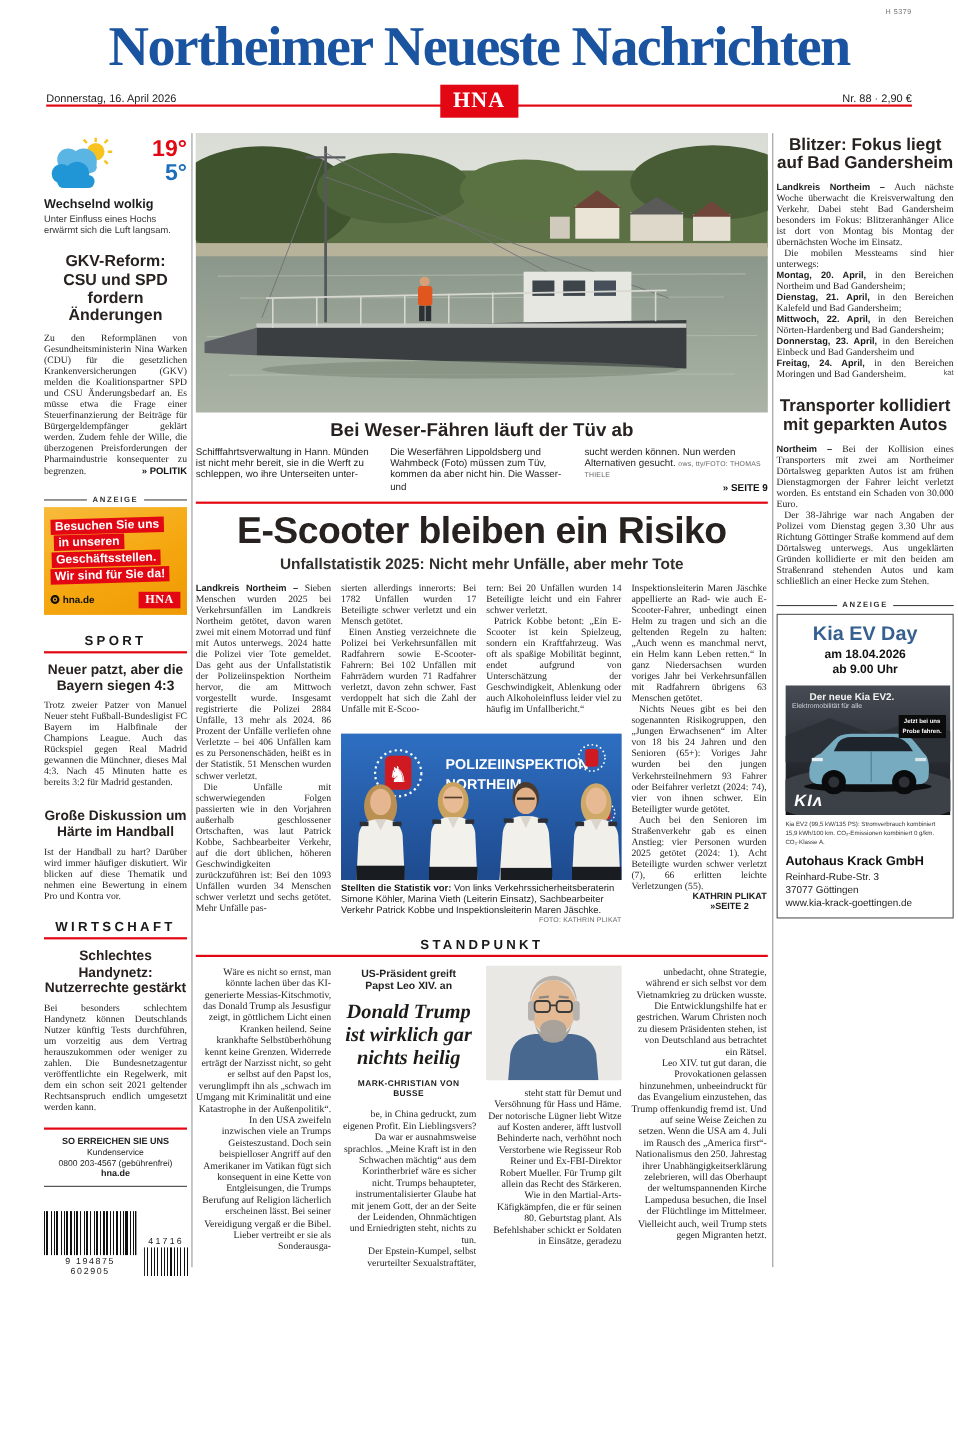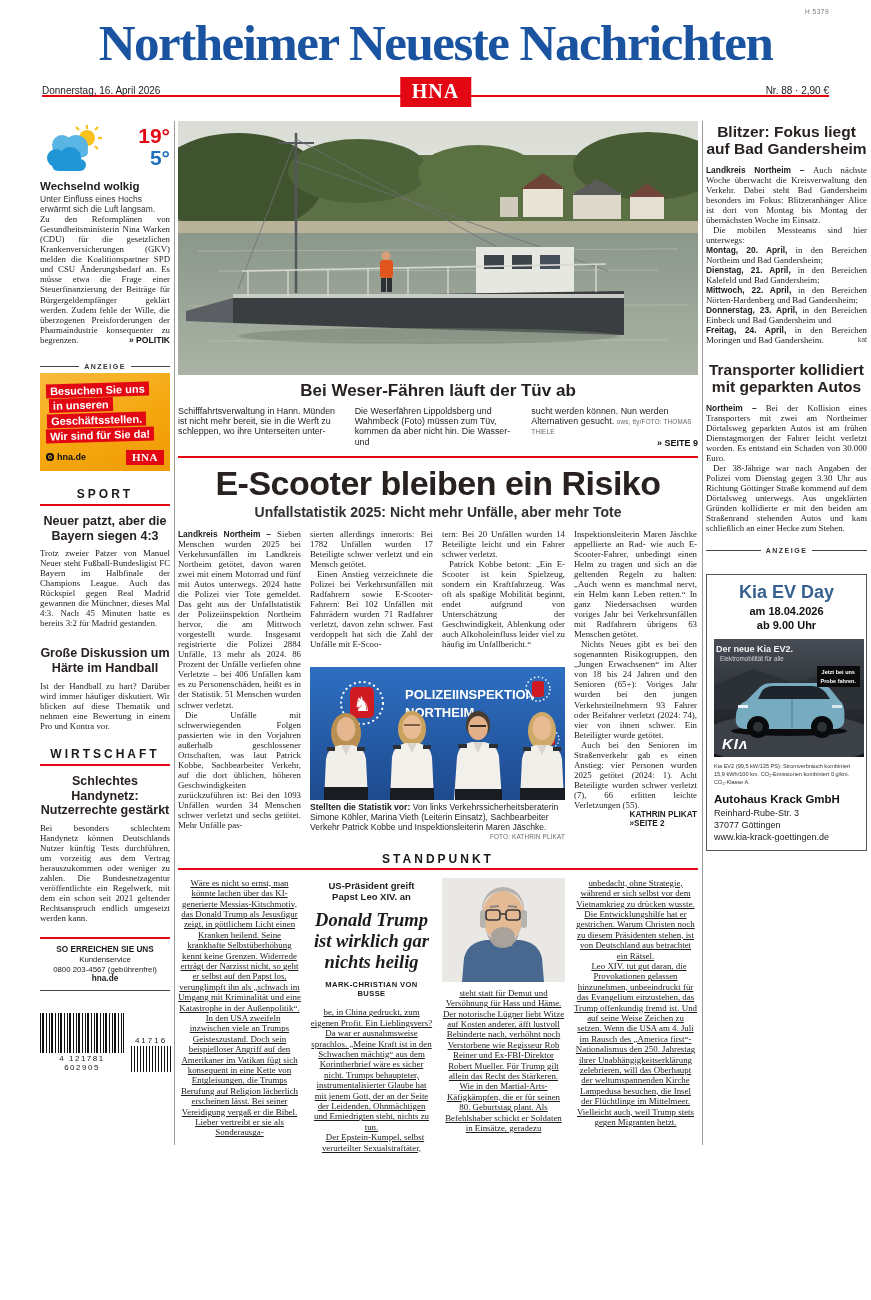--- a/index.html
+++ b/index.html
@@ -74,39 +74,39 @@
   .redrule{height:2.5px;background:#e30613;margin:8px 0 2px;}
   .mainhl{font:700 34px/1.02 "Liberation Sans",sans-serif;text-align:center;color:#272220;margin:8px 0 4px;letter-spacing:-.5px;}
   .subhl{font:700 14px/1.1 "Liberation Sans",sans-serif;text-align:center;color:#33302d;margin:0 0 9px;}
   .art-cols{display:flex;gap:9px;}
   .acol{width:123px;flex:0 0 123px;}
   .amid{width:255px;flex:0 0 255px;}
   .amid-cols{display:flex;gap:9px;height:133px;overflow:hidden;}
   .pphoto{display:block;width:255px;height:133px;margin-top:5px;background:#2a5aa0;}
   .pcap{font:8.6px/1.16 "Liberation Sans",sans-serif;margin-top:3px;text-align:left;}
   .pcap .b{font-weight:700;}
-  .auth{float:right;text-align:left;font:700 8.2px "Liberation Sans",sans-serif;}
+  .auth{float:right;text-align:center;font:700 8.2px "Liberation Sans",sans-serif;}
   .stand{margin-top:10px;}
   .standhead{font:700 12px "Liberation Sans",sans-serif;letter-spacing:3px;text-align:center;color:#191919;
              border-bottom:2.5px solid #e30613;padding-bottom:2px;margin-bottom:8px;}
-  .st{font-size:8.9px;line-height:1.17;text-align:center;margin:0;text-decoration:underline;}
+  .st{font-size:8.9px;line-height:1.17;text-align:right;margin:0;}
   .kick{font:700 9.5px/1.2 "Liberation Sans",sans-serif;text-align:center;color:#222;margin:2px 0 7px;}
   .ophl{font-style:italic;font-weight:700;font-family:"Liberation Serif",serif;font-size:18.5px;line-height:1.15;
         text-align:center;color:#1d1b19;margin:0 0 7px;}
   .byline{font:700 7.6px "Liberation Sans",sans-serif;letter-spacing:.4px;text-align:center;margin-bottom:9px;}
   .portrait{display:block;width:123px;height:104px;background:#e9e7e3;margin-bottom:6px;}
 
   
   .rhl{font:700 15.5px/1.12 "Liberation Sans",sans-serif;text-align:center;color:#272220;margin:2px 0 7px;}
   .rhl2{margin-top:16px;}
-  .kia{border:1px solid #555;padding:6px 7px 7px;margin-top:20px;}
+  .kia{border:1px solid #555;padding:6px 7px 7px;margin-top:4px;}
   .kiatitle{font:700 18px/1 "Liberation Sans",sans-serif;color:#35608f;text-align:center;margin-top:2px;}
   .kiadate{font:700 11px/1.25 "Liberation Sans",sans-serif;text-align:center;color:#111;margin-top:4px;}
   .kiaimg{position:relative;width:150px;height:118px;margin:7px auto 6px;}
-  .kiaimg .t1{position:absolute;left:2px;top:5px;font:700 9px "Liberation Sans",sans-serif;color:#f2f2f2;}
+  .kiaimg .t1{position:absolute;left:22px;top:5px;font:700 9px "Liberation Sans",sans-serif;color:#f2f2f2;}
   .kiaimg .t2{position:absolute;left:6px;top:16px;font:6.3px "Liberation Sans",sans-serif;color:#cfd4d8;}
   .kiabadge{position:absolute;right:4px;top:27px;background:#0b0b0b;color:#fff;font:700 5.5px/1.5 "Liberation Sans",sans-serif;
             padding:2px 4px;text-align:center;}
   .fine{font:5.6px/1.35 "Liberation Sans",sans-serif;color:#333;margin-top:2px;}
   .dealer{font:700 11.5px "Liberation Sans",sans-serif;color:#111;margin-top:7px;}
   .addr{font:9px/1.35 "Liberation Sans",sans-serif;color:#1c1c1c;margin-top:2px;}
   .clear{clear:both;}
 </style>
 </head>
 <body>
@@ -150,20 +150,21 @@
           </g>
         </svg>
         <div class="temps">
           <div class="thi">19°</div>
           <div class="tlo">5°</div>
         </div>
       </div>
       <div class="wcond">Wechselnd wolkig</div>
       <div class="wtext">Unter Einfluss eines Hochs erwärmt sich die Luft langsam.</div>
 
+      <h2 class="lhl">GKV-Reform: CSU und SPD fordern Änderungen</h2>
       <p class="bt"><span>Zu den Reformplänen von Gesundheitsministerin Nina Warken (CDU) für die gesetzlichen Krankenversicherungen (GKV) melden die Koalitionspartner SPD und CSU Änderungsbedarf an. Es müsse etwa die Frage einer Steuerfinanzierung der Beiträge für Bürgergeldempfänger geklärt werden. Zudem fehle der Wille, die überzogenen Preisforderungen der Pharmaindustrie konsequenter zu begrenzen.</span>
         <span class="pref">» POLITIK</span></p>
       <div class="clear"></div>
 
       <div class="adlabel">ANZEIGE</div>
       <div class="hnaad">
         <div class="hnaline">Besuchen Sie uns</div>
         <div class="hnaline">in unseren</div>
         <div class="hnaline">Geschäftsstellen.</div>
         <div class="hnaline">Wir sind für Sie da!</div>
@@ -189,21 +190,21 @@
       <div class="contact">
         <div class="c1">SO ERREICHEN SIE UNS</div>
         <div class="c2">Kundenservice</div>
         <div class="c2">0800 203-4567 (gebührenfrei)</div>
         <div class="c3">hna.de</div>
       </div>
 
       <div class="bars">
         <div class="ean">
           <div class="stripes"></div>
-          <div class="num">4 121781 602905</div>
+          <div class="num">9 194875 602905</div>
         </div>
         <div class="addon">
           <div class="num">41716</div>
           <div class="stripes"></div>
         </div>
       </div>
     </div>
 
     <div class="vdiv"></div>
 

